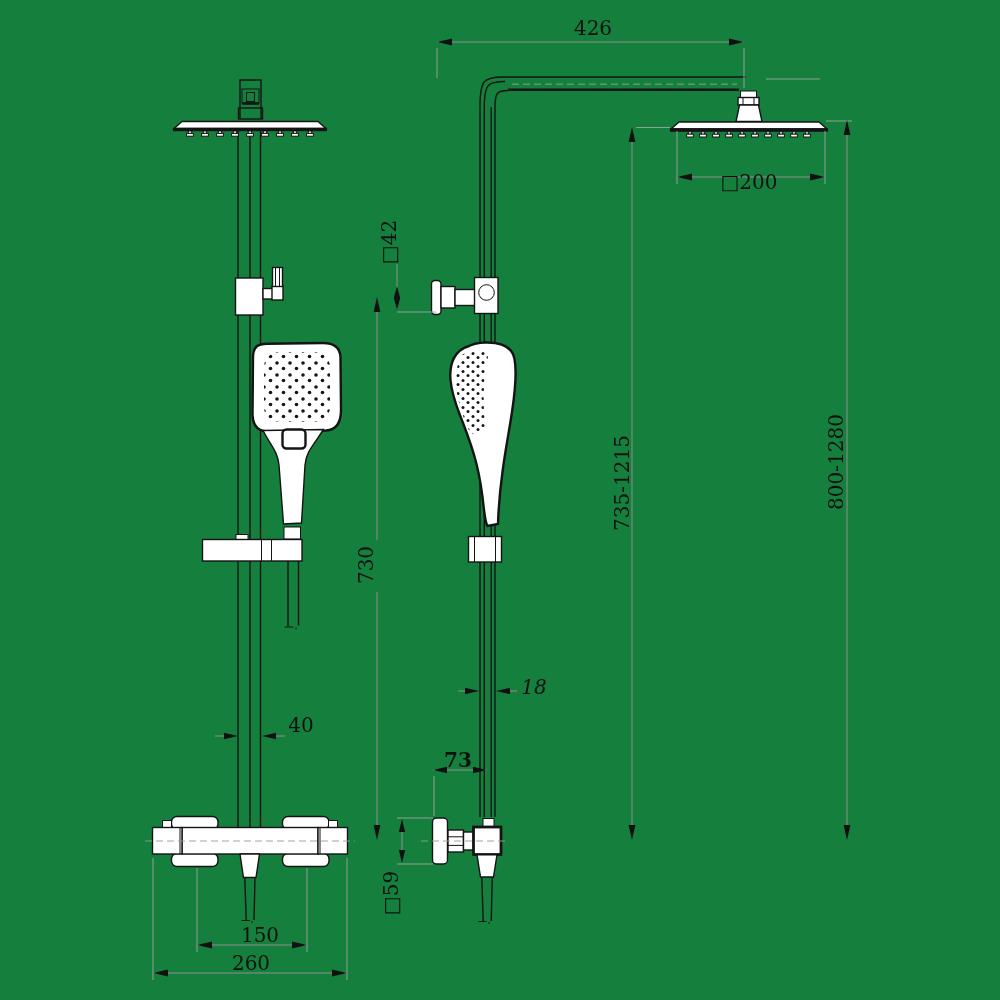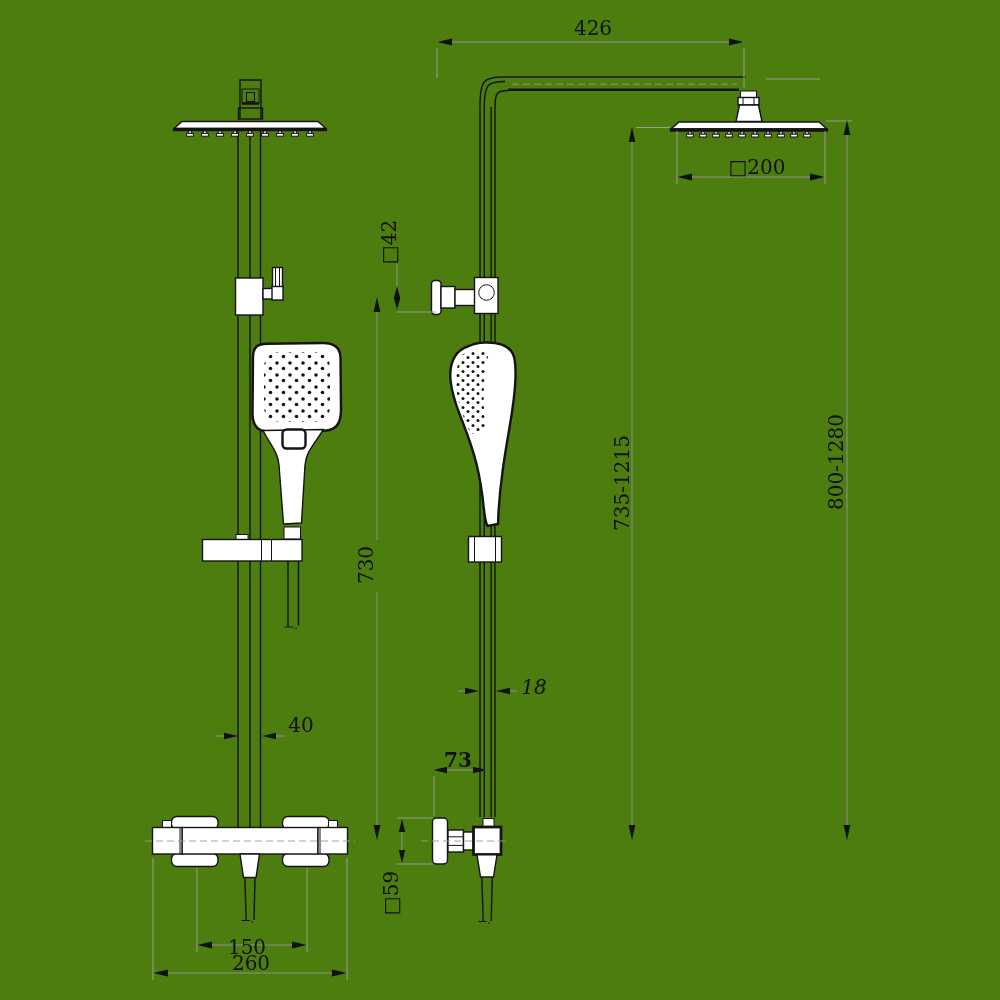--- a/index.html
+++ b/index.html
@@ -1,16 +1,16 @@
 <!DOCTYPE html>
 <html><head>
 <meta charset="utf-8">
 <style>
   html,body{margin:0;padding:0;background:#fff;}
-  #canvas{position:relative;width:1000px;height:1000px;background:#4d7c0f;overflow:hidden;
+  #canvas{position:relative;width:1000px;height:1000px;background:#15803d;overflow:hidden;
           font-family:"DejaVu Serif",serif;}
   #art{position:absolute;left:0;top:0;}
   .lbl{position:absolute;font:20px "DejaVu Serif",serif;color:#111;white-space:nowrap;
        transform:translate(-50%,-50%);line-height:1;}
   .lbl.v{transform:translate(-50%,-50%) rotate(-90deg);}
   
   .o{stroke:#141414;fill:none;stroke-width:1.4;}
   .ow{stroke:#141414;fill:#fff;stroke-width:1.4;}
   .ow2{stroke:#141414;fill:#fff;stroke-width:2.4;}
   .owB{stroke:#141414;fill:#fff;stroke-width:2.8;}
@@ -277,25 +277,25 @@
 
     <g>
       <path class="dim" d="M153,973 H347"></path>
       <path class="ah" d="M153,973 L168,969.6 L168,976.4 Z"></path>
       <path class="ah" d="M347,973 L332,969.6 L332,976.4 Z"></path>
     </g>
   </g>
 </svg>
 
 <span class="lbl" style="left:593px;top:28px;">426</span>
-<span class="lbl" style="left:749px;top:167px;margin-left:8px;">□200</span>
+<span class="lbl" style="left:749px;top:182px;">□200</span>
 <span class="lbl v" style="left:389px;top:242px;">□42</span>
 <span class="lbl v" style="left:366px;top:565px;">730</span>
 <span class="lbl v" style="left:622px;top:483px;">735-1215</span>
 <span class="lbl v" style="left:836px;top:462px;">800-1280</span>
 <span class="lbl" style="left:301px;top:725px;">40</span>
 <span class="lbl" style="left:534px;top:687px;font-style:italic;">18</span>
 <span class="lbl" style="left:458px;top:760px;font-weight:bold;">73</span>
 <span class="lbl v" style="left:391px;top:893px;">□59</span>
-<span class="lbl" style="left:247px;top:935px;margin-top:12px;">150</span>
+<span class="lbl" style="left:260px;top:935px;">150</span>
 <span class="lbl" style="left:251px;top:963px;">260</span>
 
 </div>
 
 </body></html>

